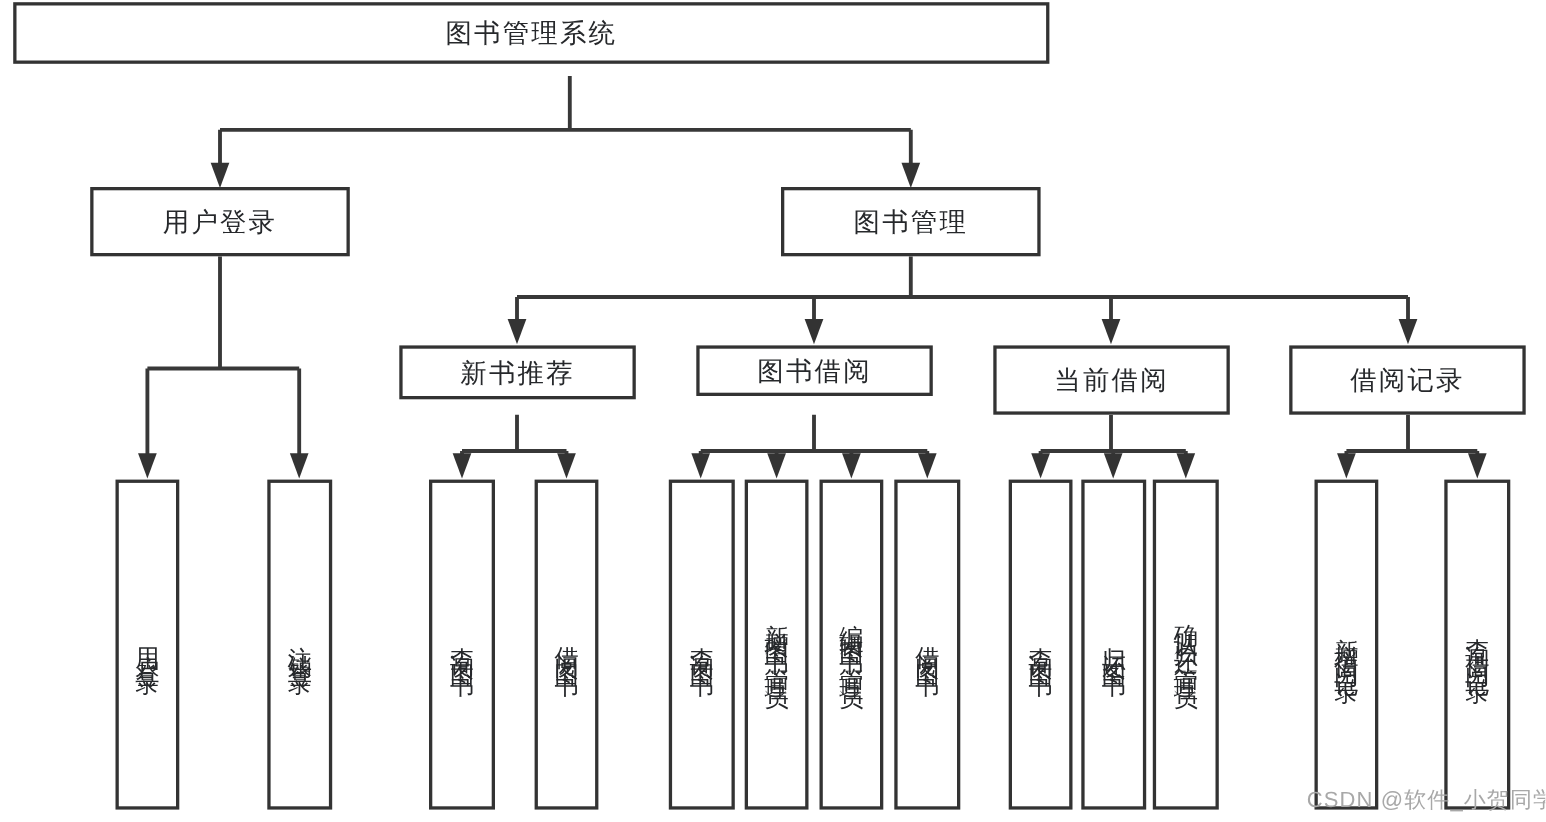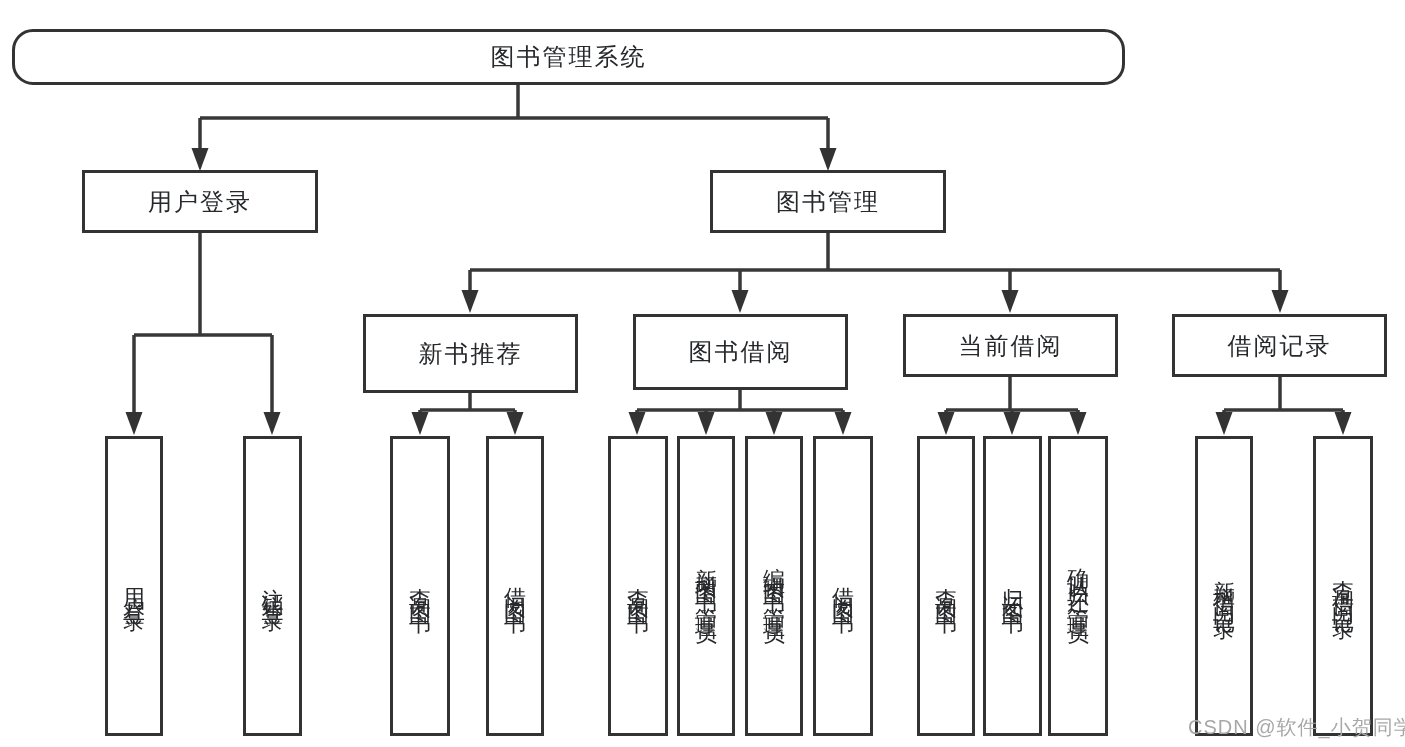--- a/index.html
+++ b/index.html
@@ -69,27 +69,27 @@
       <polygon points="765.5,412 782.5,412 774,435"></polygon>
       <polygon points="834.5,412 851.5,412 843,435"></polygon>
       <polygon points="937.5,412 954.5,412 946,435"></polygon>
       <polygon points="1003.5,412 1020.5,412 1012,435"></polygon>
       <polygon points="1069.5,412 1086.5,412 1078,435"></polygon>
       <polygon points="1215.5,412 1232.5,412 1224,435"></polygon>
       <polygon points="1334.5,412 1351.5,412 1343,435"></polygon>
     </g>
   </svg>
 
-  <div class="box hbox" style="left:12px;top:29px;width:1113px;height:56px;border-radius:21px;">图书管理系统</div>
+  <div class="box hbox" style="left:12px;top:2px;width:942px;height:56px;">图书管理系统</div>
 
   <div class="box hbox" style="left:82px;top:170px;width:236px;height:63px;">用户登录</div>
   <div class="box hbox" style="left:710px;top:170px;width:236px;height:63px;font-family:Liberation Mono, monospace;">图书管理</div>
 
-  <div class="box hbox" style="left:363px;top:314px;width:215px;height:79px;">新书推荐</div>
-  <div class="box hbox" style="left:633px;top:314px;width:215px;height:76px;">图书借阅</div>
+  <div class="box hbox" style="left:363px;top:314px;width:215px;height:49px;">新书推荐</div>
+  <div class="box hbox" style="left:633px;top:314px;width:215px;height:46px;">图书借阅</div>
   <div class="box hbox" style="left:903px;top:314px;width:215px;height:63px;">当前借阅</div>
   <div class="box hbox" style="left:1172px;top:314px;width:215px;height:63px;">借阅记录</div>
 
   <div class="box vbox" style="left:105px;top:436px;width:58px;height:300px;">
     <span class="vtext">用户登录</span>
   </div>
   <div class="box vbox" style="left:243px;top:436px;width:59px;height:300px;">
     <span class="vtext">注销登录</span>
   </div>
 

